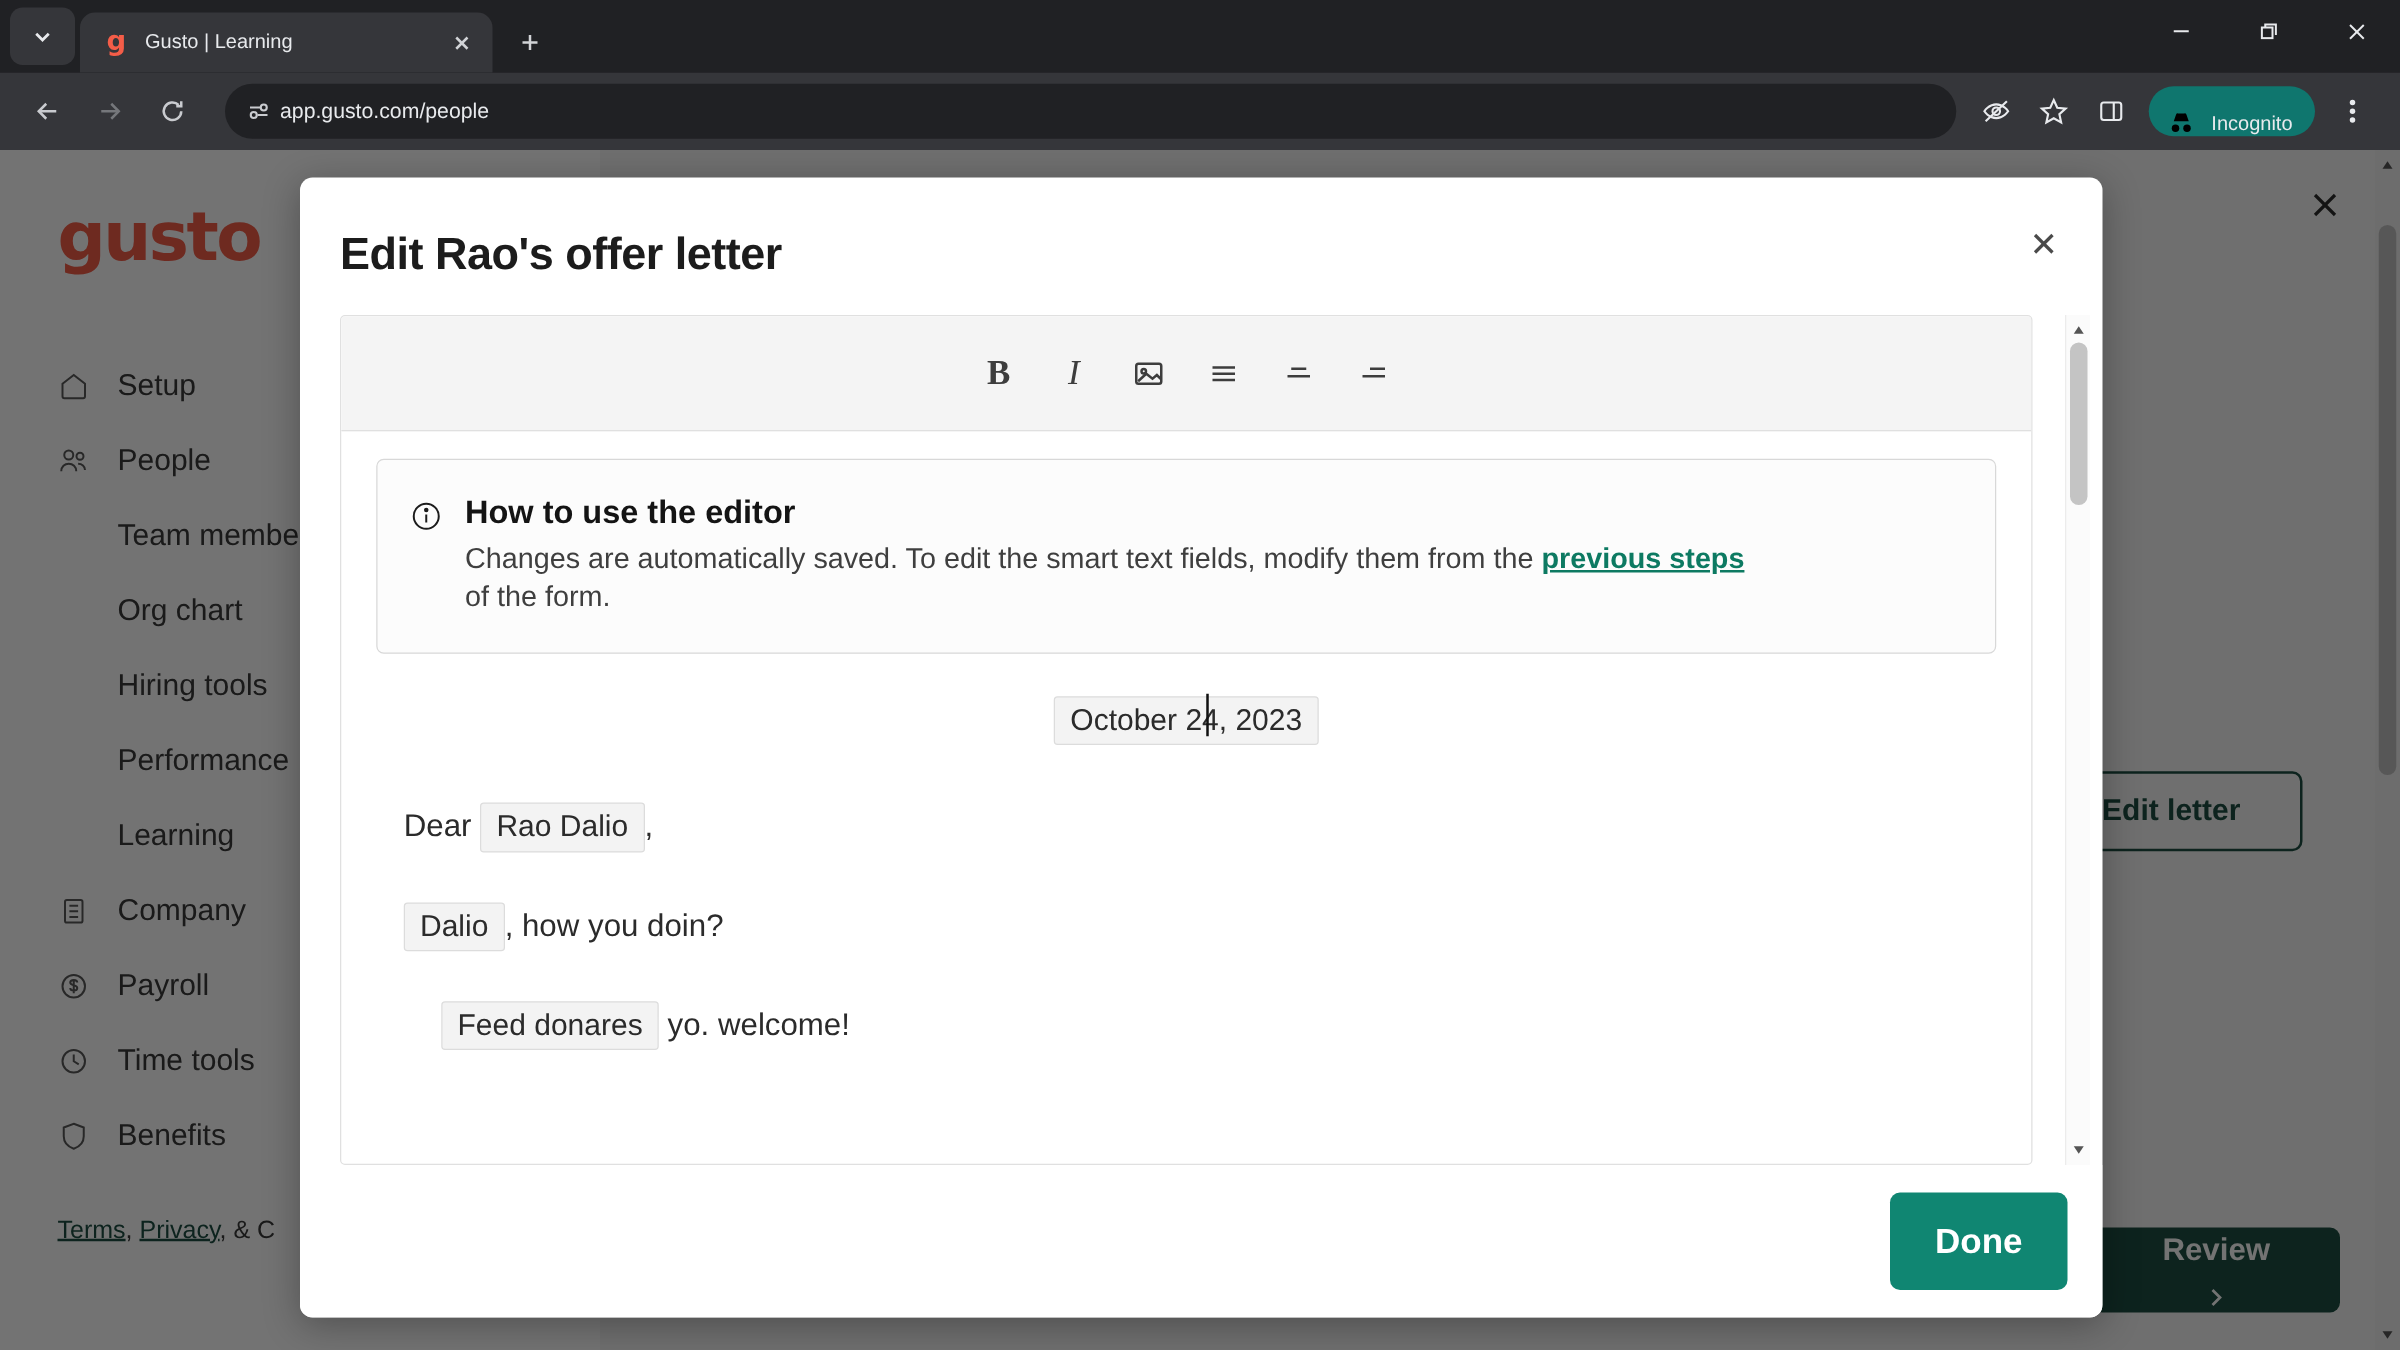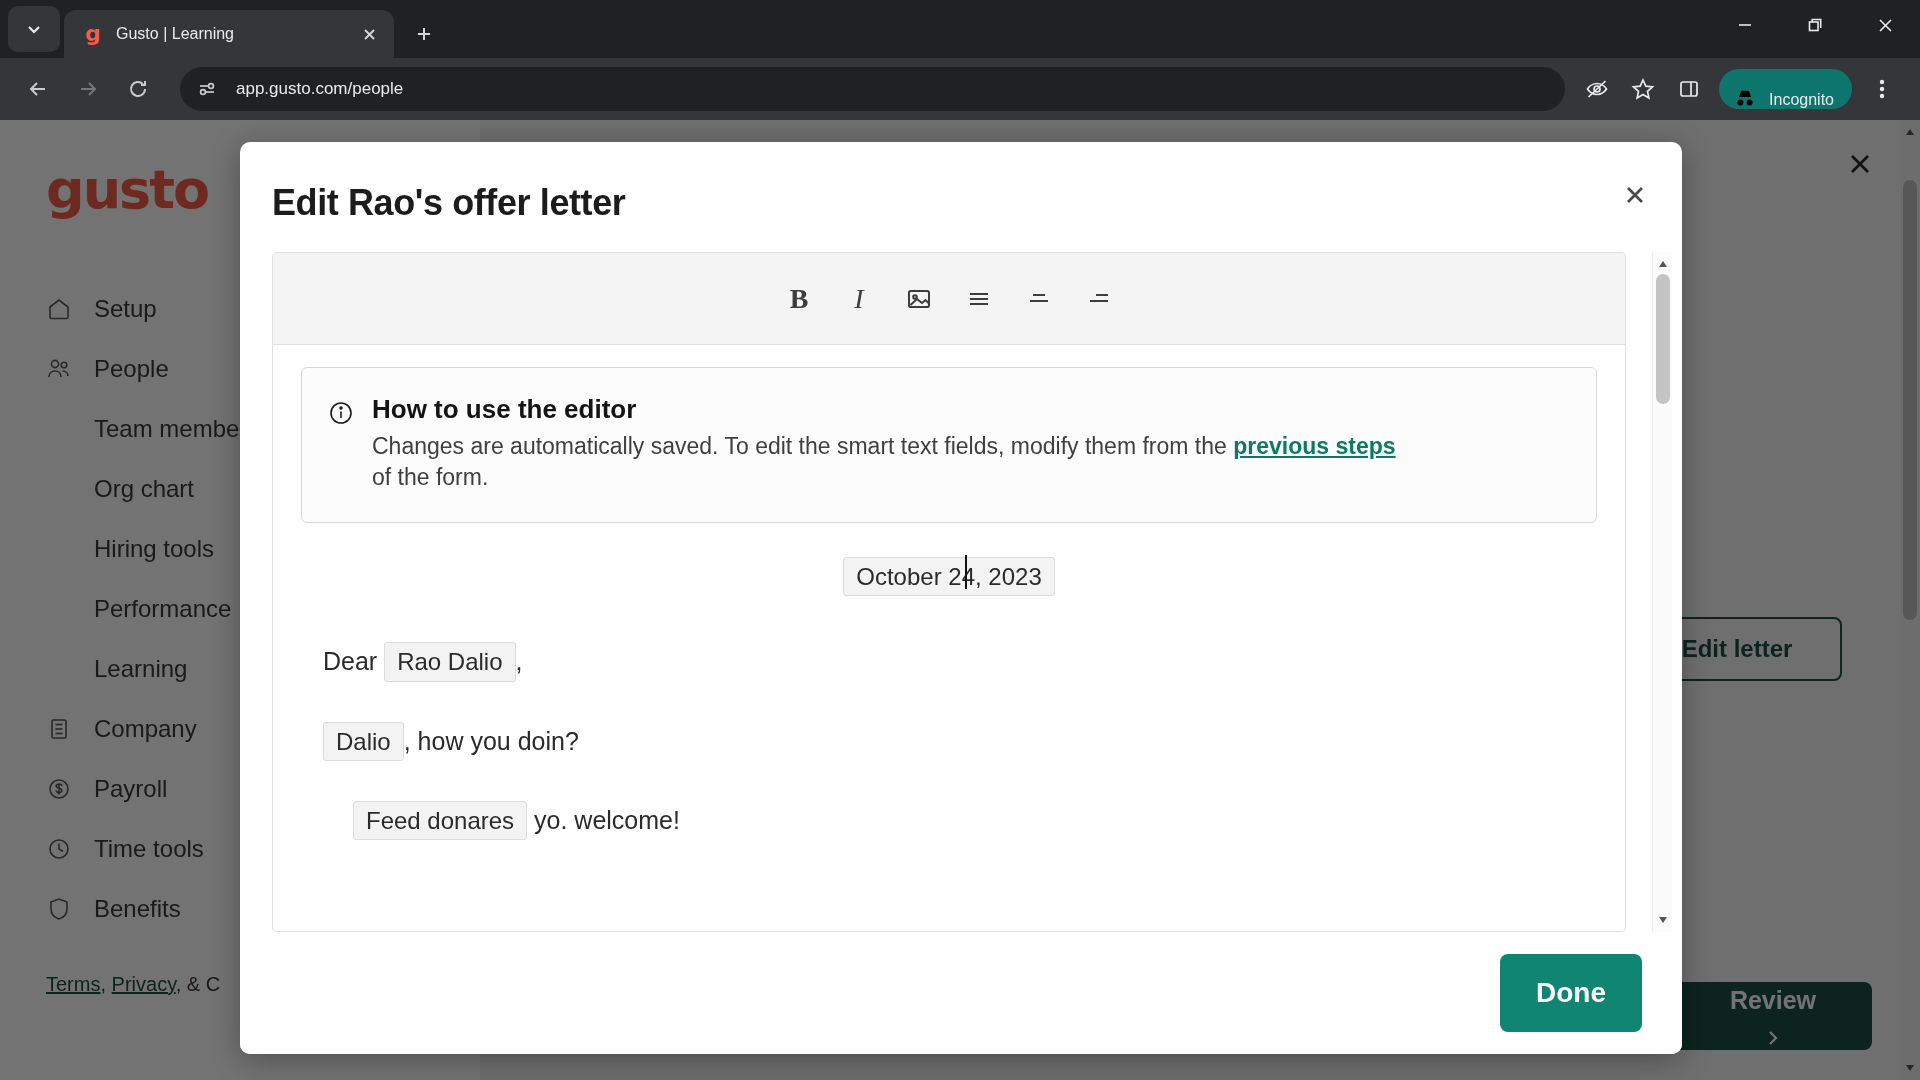--- a/index.html
+++ b/index.html
@@ -134,21 +134,21 @@
   .omnibox-icon {
     width: 34px; height: 34px;
     border-radius: 50%;
     display: flex; align-items: center; justify-content: center;
     flex: 0 0 auto;
   }
   .omnibox-icon svg { stroke: #c9cbcf; fill: none; stroke-width: 1.7; }
   .omnibox-url {
     color: #e8eaed;
     font-size: 17px;
-    margin-left: 12px;
+    margin-left: 0;
     white-space: nowrap;
   }
 
   .tb-right { display: flex; align-items: center; gap: 2px; }
   .tb-icon {
     width: 44px; height: 44px;
     border-radius: 50%;
     display: flex; align-items: center; justify-content: center;
     cursor: pointer;
   }
@@ -464,21 +464,21 @@
     background: #c4c4c4;
     border-radius: 7px;
   }
 
   .modal-foot {
     flex: 0 0 auto;
     height: 122px;
     display: flex;
     align-items: center;
     justify-content: flex-end;
-    padding-right: 40px;
+    padding-right: 28px;
     background: #fff;
   }
   .done-btn {
     min-width: 142px;
     height: 78px;
     background: #108672;
     border: none;
     border-radius: 8px;
     color: #fff;
     font-size: 28px;

